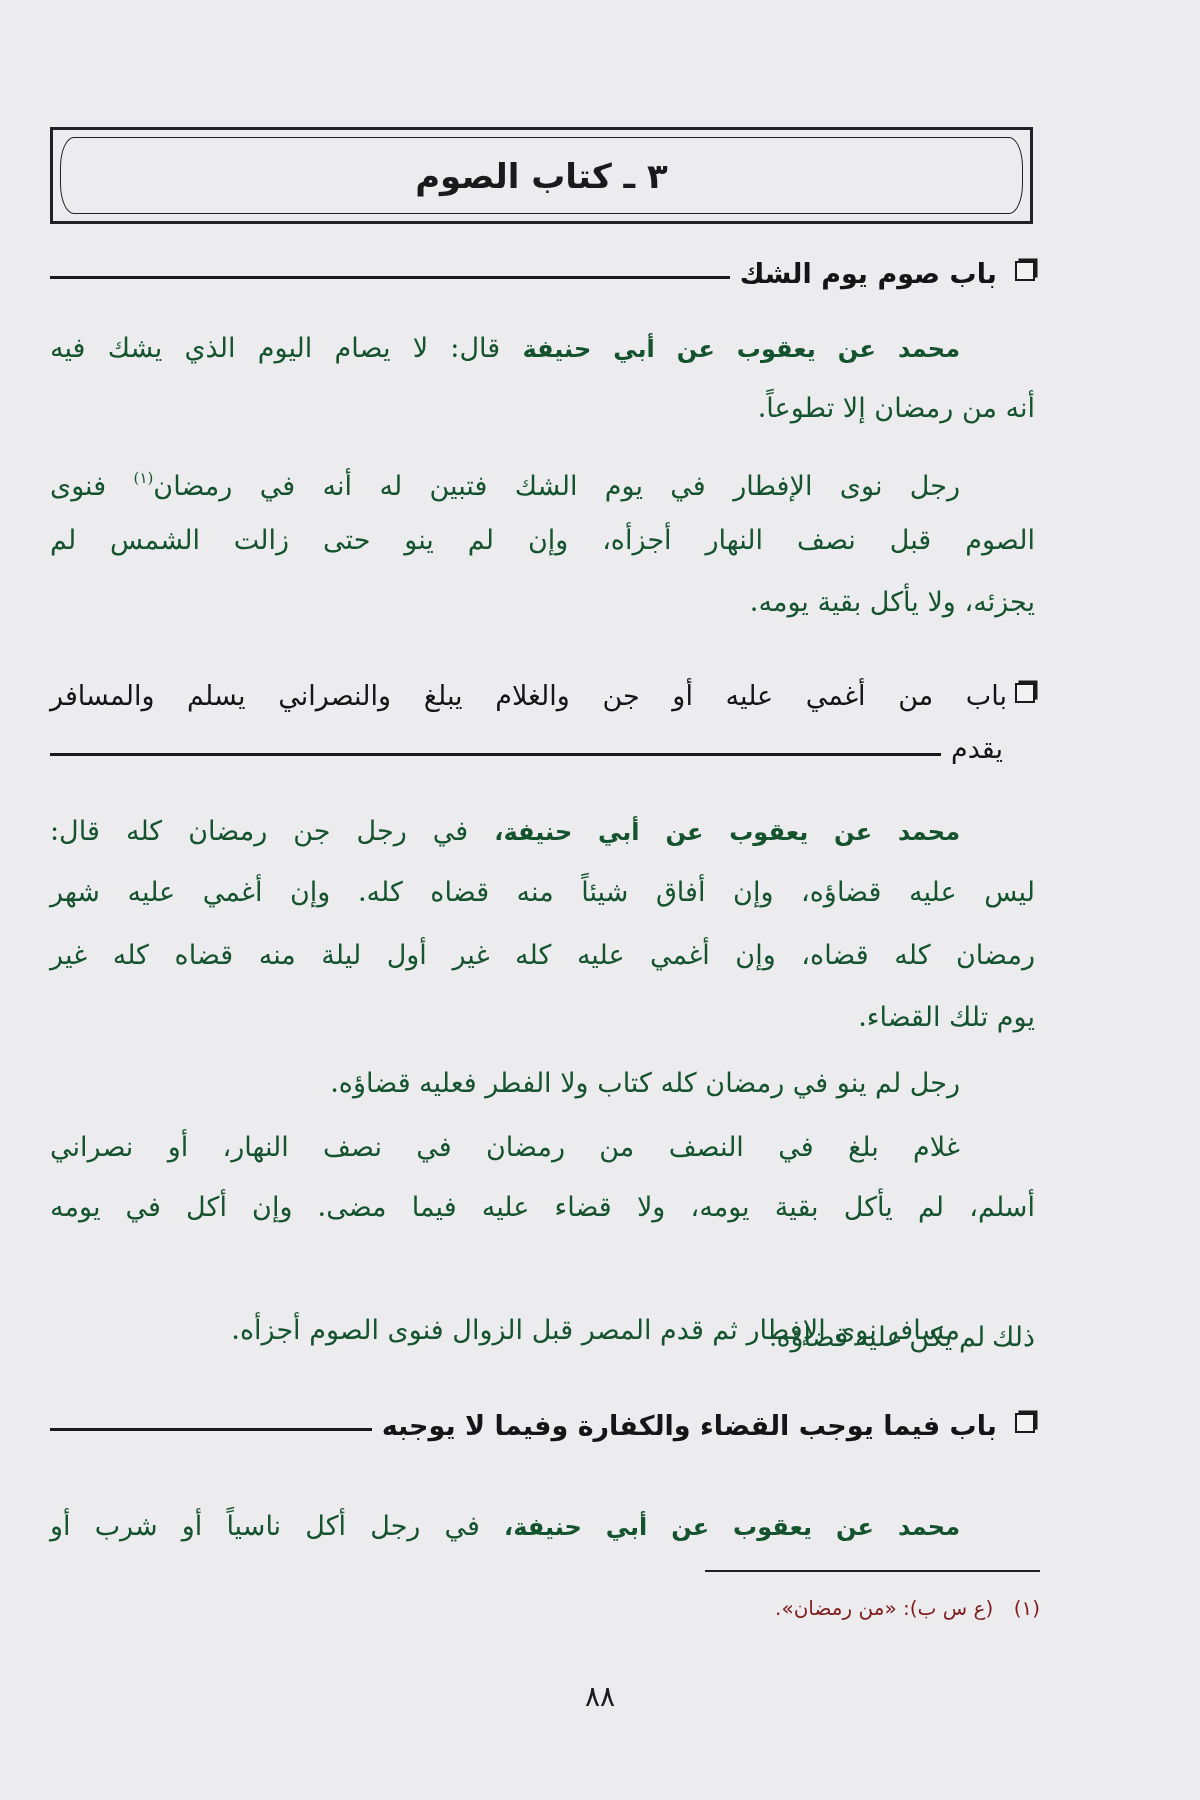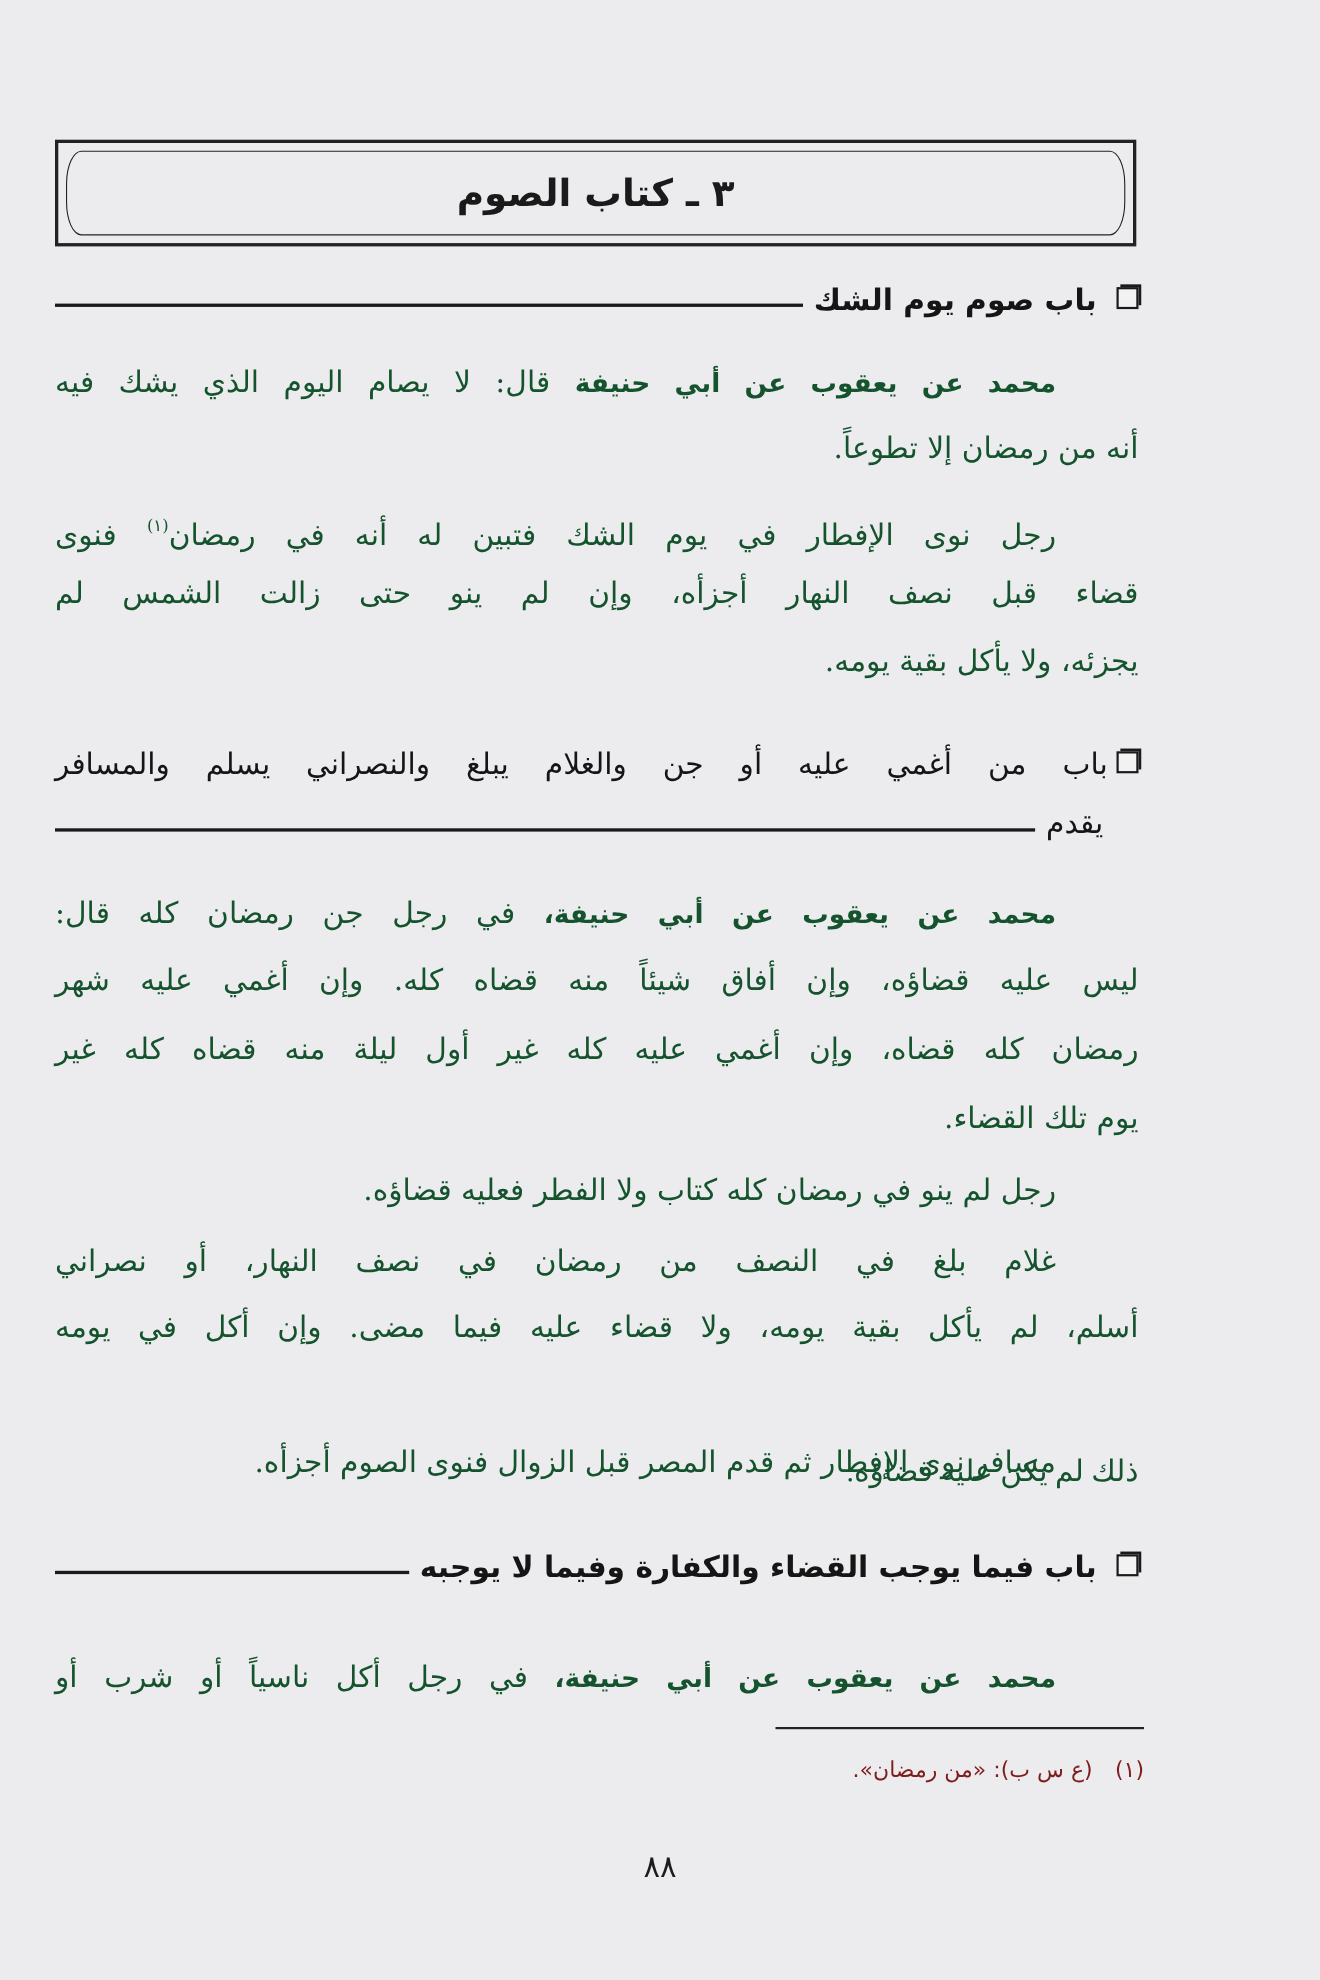--- a/index.html
+++ b/index.html
@@ -92,21 +92,21 @@
   </div>
   <div class="line last" style="top:388px;">
     <span>أنه من رمضان إلا تطوعاً.</span>
   </div>
 
   <div class="line indent" style="top:458px;">
     <span>رجل نوى الإفطار في يوم الشك فتبين له أنه في رمضان</span><sup class="fn">(١)</sup>
     <span>فنوى</span>
   </div>
   <div class="line" style="top:520px;">
-    <span>قضاء قبل نصف النهار أجزأه، وإن لم ينو حتى زالت الشمس لم</span>
+    <span>الصوم قبل نصف النهار أجزأه، وإن لم ينو حتى زالت الشمس لم</span>
   </div>
   <div class="line last" style="top:582px;">
     <span>يجزئه، ولا يأكل بقية يومه.</span>
   </div>
 
   <div class="heading-2line" style="top:680px;">
     <div class="l1">
       <span class="box-icon"></span>
       <span style="flex:1; text-align-last:justify; text-align:justify;">باب من أغمي عليه أو جن والغلام يبلغ والنصراني يسلم والمسافر</span>
     </div>

